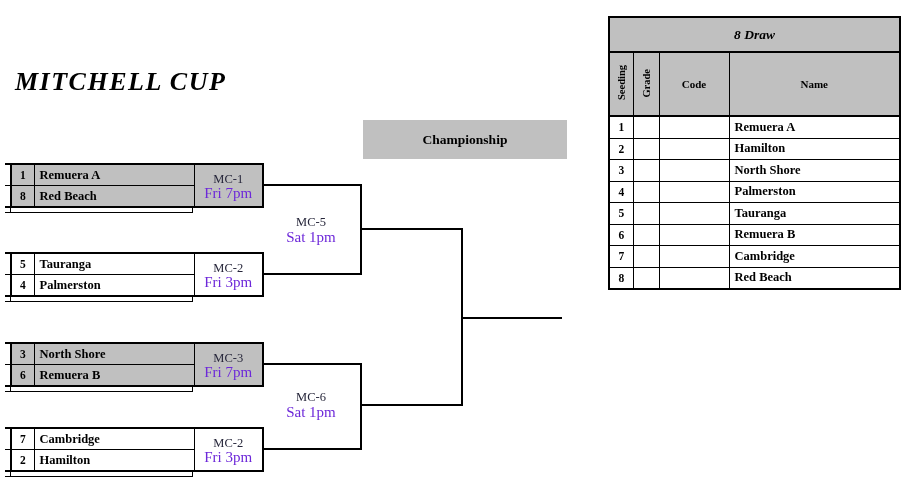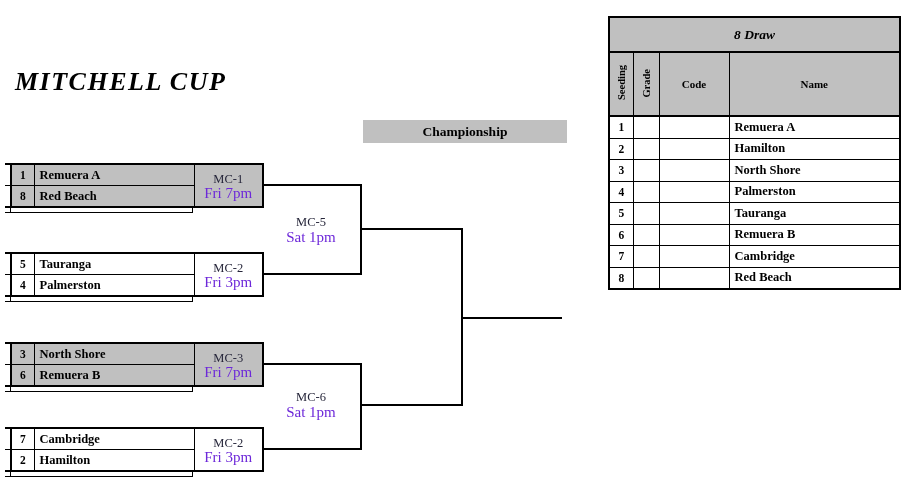--- a/index.html
+++ b/index.html
@@ -4,21 +4,21 @@
 <style>
   html,body{margin:0;padding:0;background:#fff;}
   .page{position:relative;width:912px;height:488px;background:#ffffff;overflow:hidden;
         font-family:"Liberation Serif","DejaVu Serif",serif;color:#000;}
 
   
   .title{position:absolute;left:15px;top:19px;font-size:26px;font-weight:bold;
          font-style:italic;letter-spacing:1.5px;white-space:nowrap;margin-top:48px;}
 
   
-  .champ-bar{position:absolute;left:363px;top:120px;width:204px;height:23px;background:#c0c0c0;
+  .champ-bar{position:absolute;left:363px;top:120px;width:204px;height:39px;background:#c0c0c0;
              display:flex;align-items:center;justify-content:center;
              font-weight:bold;font-size:13.5px;}
 
   
   .mgroup{position:absolute;left:5px;width:265px;height:56px;}
   .g1{top:163px}.g2{top:252px}.g3{top:342px}.g4{top:427px}
   .tick{position:absolute;left:0;width:5px;background:#000;}
   .tk1{top:0;height:2px}.tk2{top:22px;height:1px}.tk3{top:43px;height:2px}
   .match{position:absolute;left:5px;top:0;width:252px;border-collapse:collapse;table-layout:fixed;}
   .match td{border:1px solid #000;height:20px;padding:0;overflow:hidden;white-space:nowrap;}

